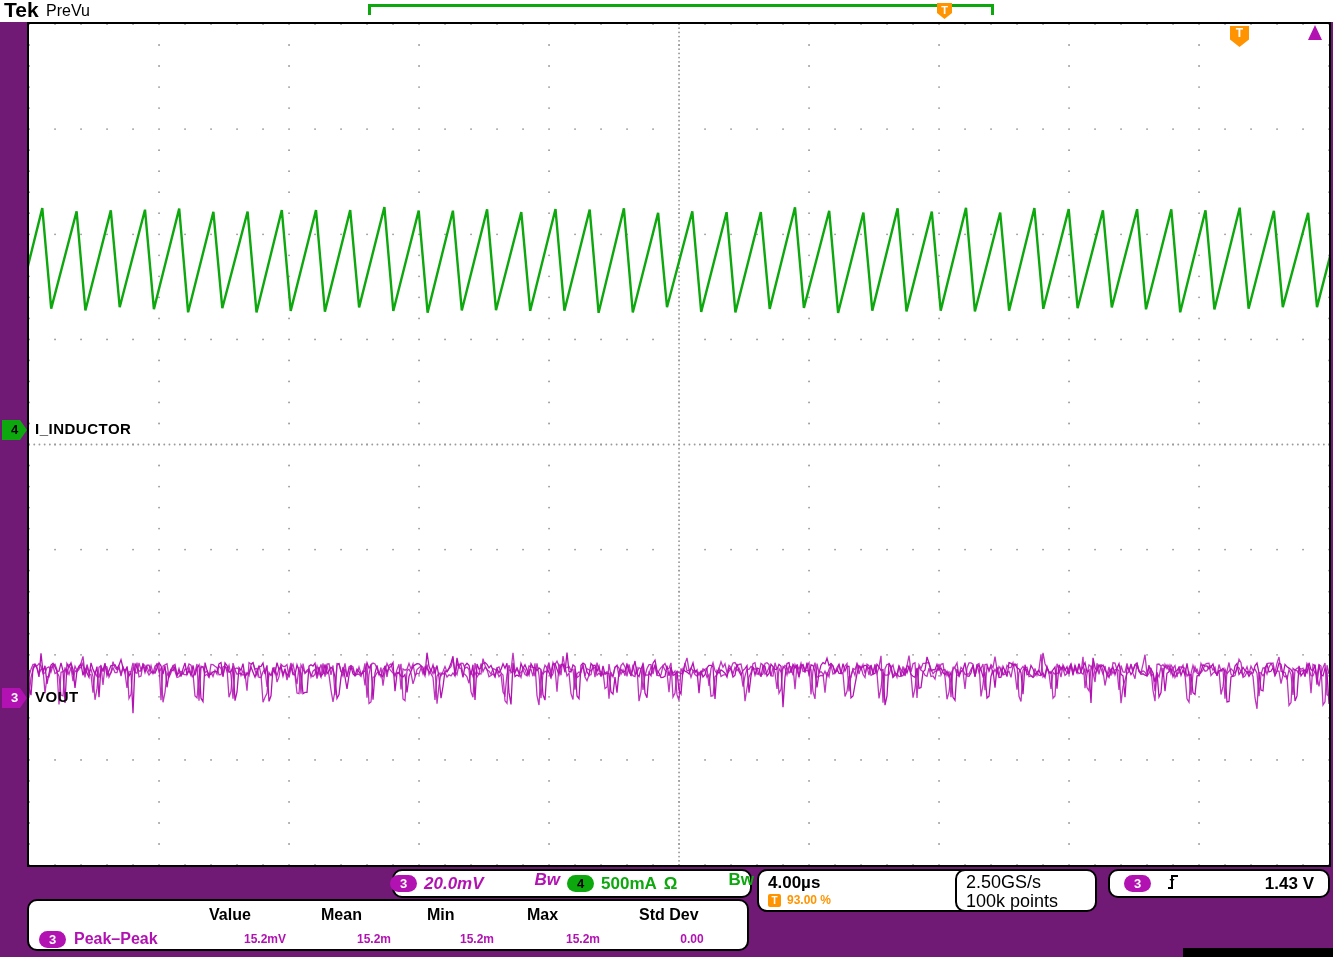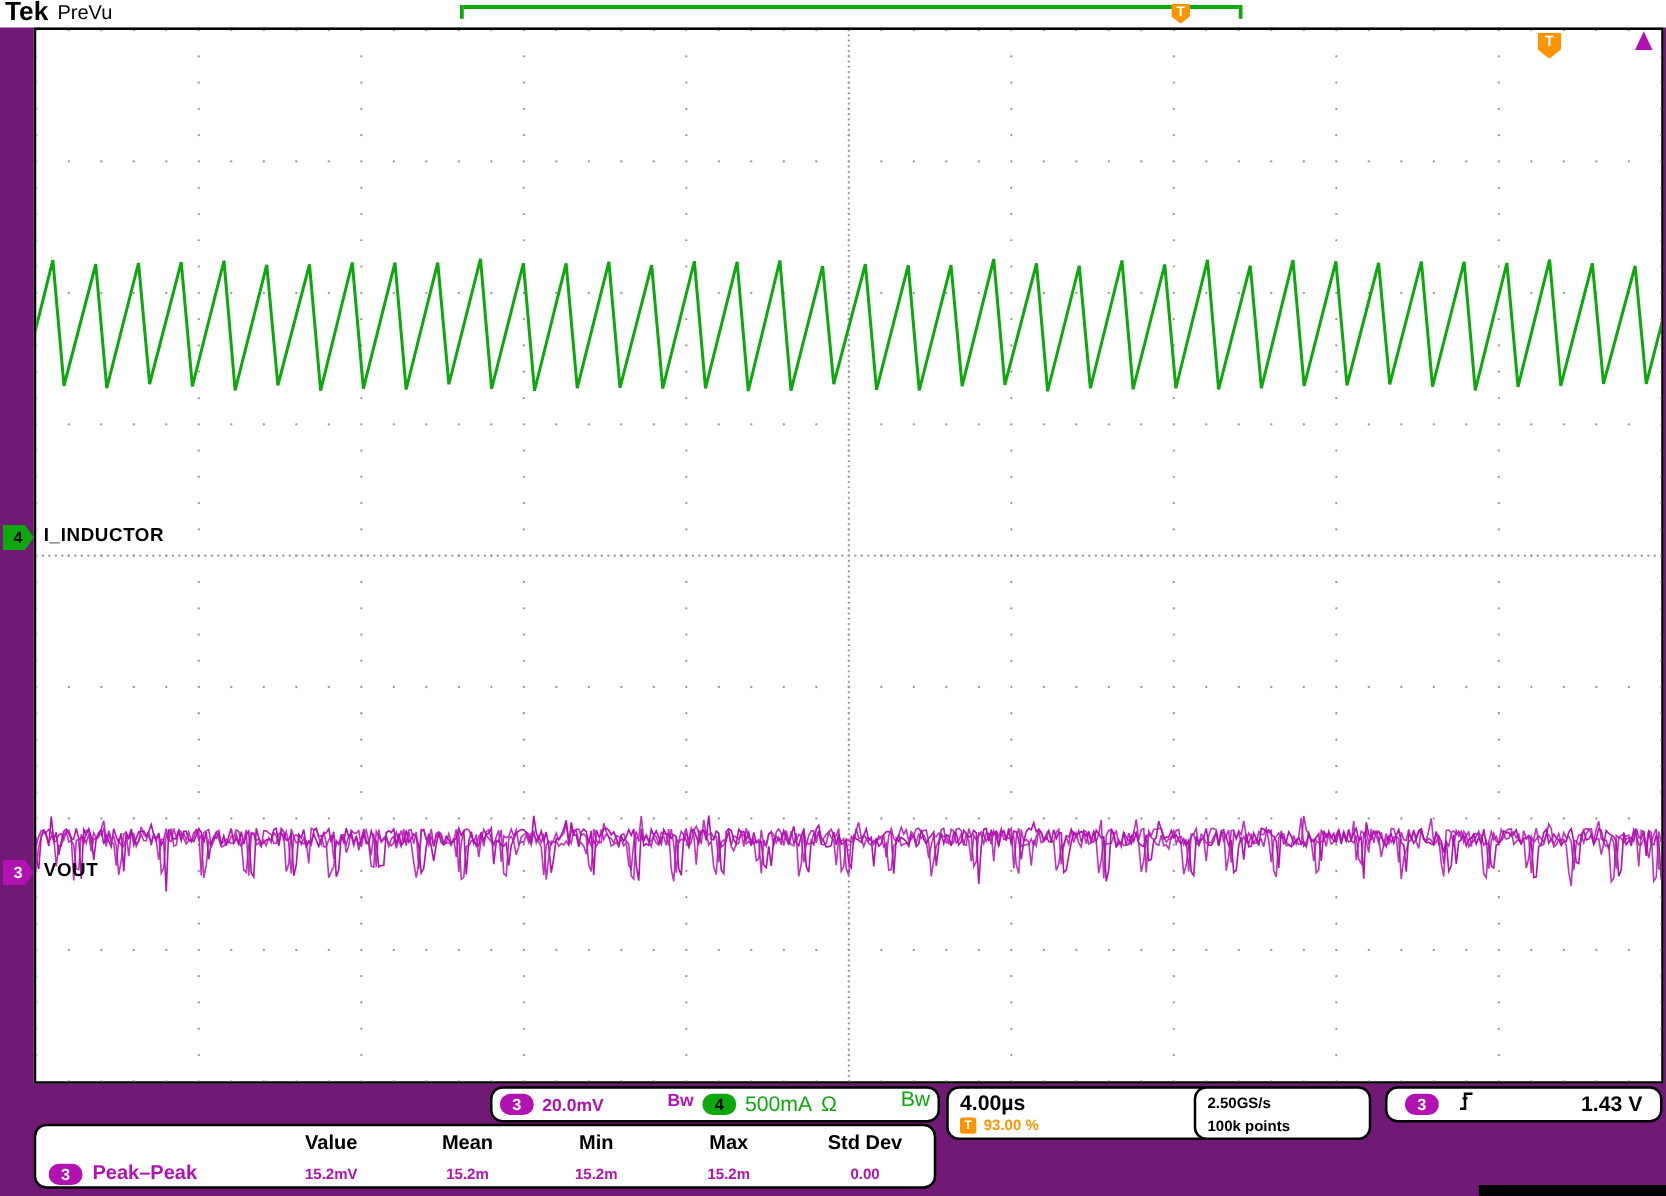--- a/index.html
+++ b/index.html
@@ -42,43 +42,43 @@
   .box{position:absolute;background:#fff;border:2px solid #000;border-radius:10px;
        box-sizing:border-box;}
   .badge{display:inline-block;min-width:23px;height:17px;border-radius:9px;color:#fff;
          font-weight:bold;font-size:13px;line-height:17px;text-align:center;padding:0 2px;}
   .badge.m{background:#b212b2;}
   .badge.g{background:#0da80d;color:#000;}
   .bw{font-size:10px;font-weight:bold;position:relative;top:-4px;padding-left:44px;}
 
   .chbox{left:392px;top:869px;width:360px;height:29px;display:flex;align-items:center;
          justify-content:center;gap:7px;padding:0 8px;}
-  .t-mag{color:#b212b2;font-weight:bold;font-size:14px;}
-  .t-grn{color:#0da80d;font-weight:normal;font-size:17px;}
+  .t-mag{color:#b212b2;font-weight:bold;font-size:17px;font-style:italic;}
+  .t-grn{color:#0da80d;font-weight:bold;font-size:17px;}
 
   .tbox{left:757px;top:869px;width:225px;height:43px;padding:2px 9px;}
   .tbox .l1{font-weight:bold;font-size:17px;line-height:19px;}
   .tbox .l2{display:flex;align-items:center;gap:6px;line-height:17px;}
   .tsq{width:13px;height:13px;background:#ff9400;color:#fff;font-size:10px;font-weight:bold;
        text-align:center;line-height:13px;border-radius:2px;}
   .tpct{color:#ff9400;font-weight:bold;font-size:12px;}
 
   .sbox{left:955px;top:869px;width:142px;height:43px;padding:2px 9px;
-        font-weight:bold;font-size:12px;line-height:19px;}
+        font-weight:normal;font-size:18px;line-height:19px;}
 
   .trbox{left:1108px;top:869px;width:222px;height:29px;display:flex;align-items:center;
          gap:16px;padding:0 14px;}
   .slope-icon{display:inline-block;}
   .tlevel{margin-left:auto;font-weight:bold;font-size:17px;}
 
   
   .measbox{left:27px;top:899px;width:722px;height:52px;display:grid;
            grid-template-columns:178px 112px 106px 100px 112px 106px;
            grid-template-rows:25px 24px;align-items:center;padding:1px 2px;}
-  .mh{font-weight:bold;font-size:16px;text-align:center;}
+  .mh{font-weight:bold;font-size:16px;}
   .mv{color:#b212b2;font-weight:bold;font-size:12px;text-align:center;}
   .mname{display:flex;align-items:center;gap:8px;padding-left:8px;}
   .mname span.nm{color:#b212b2;font-weight:bold;font-size:16px;}
 
   .cutbox{position:absolute;left:1183px;top:948px;width:150px;height:9px;background:#000;}
 </style>
 </head>
 <body>
 
 <div class="scope">

